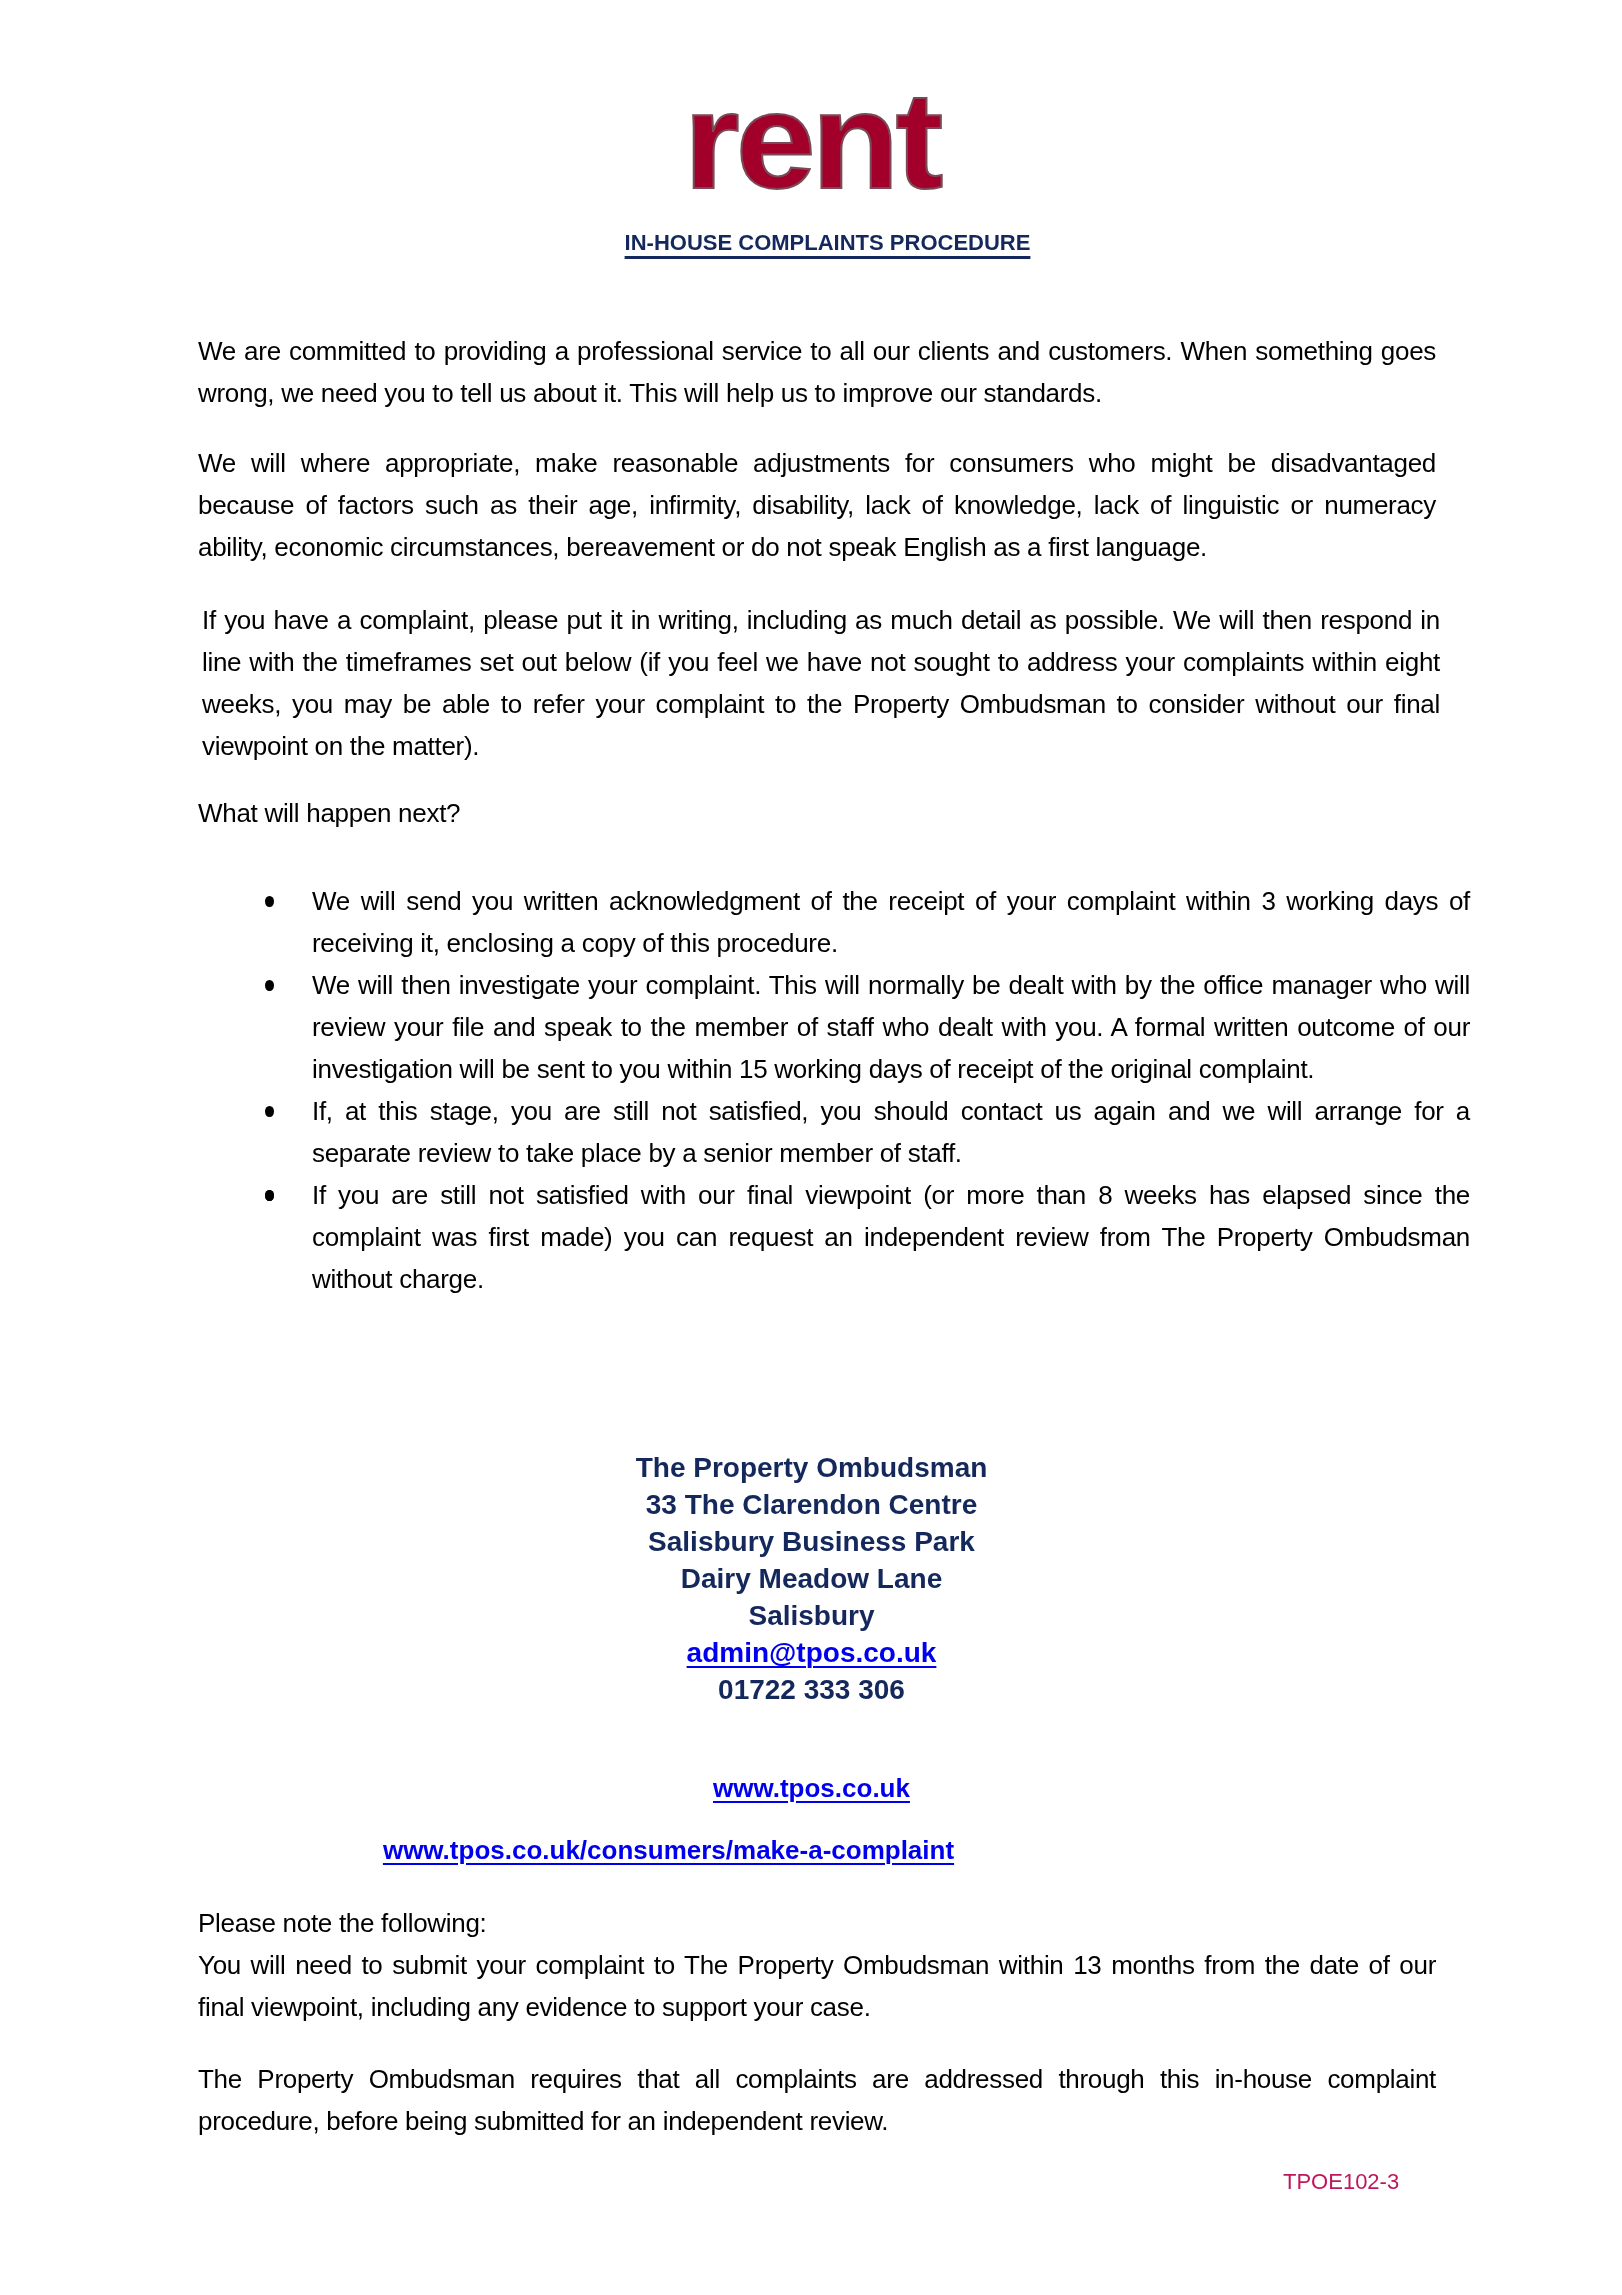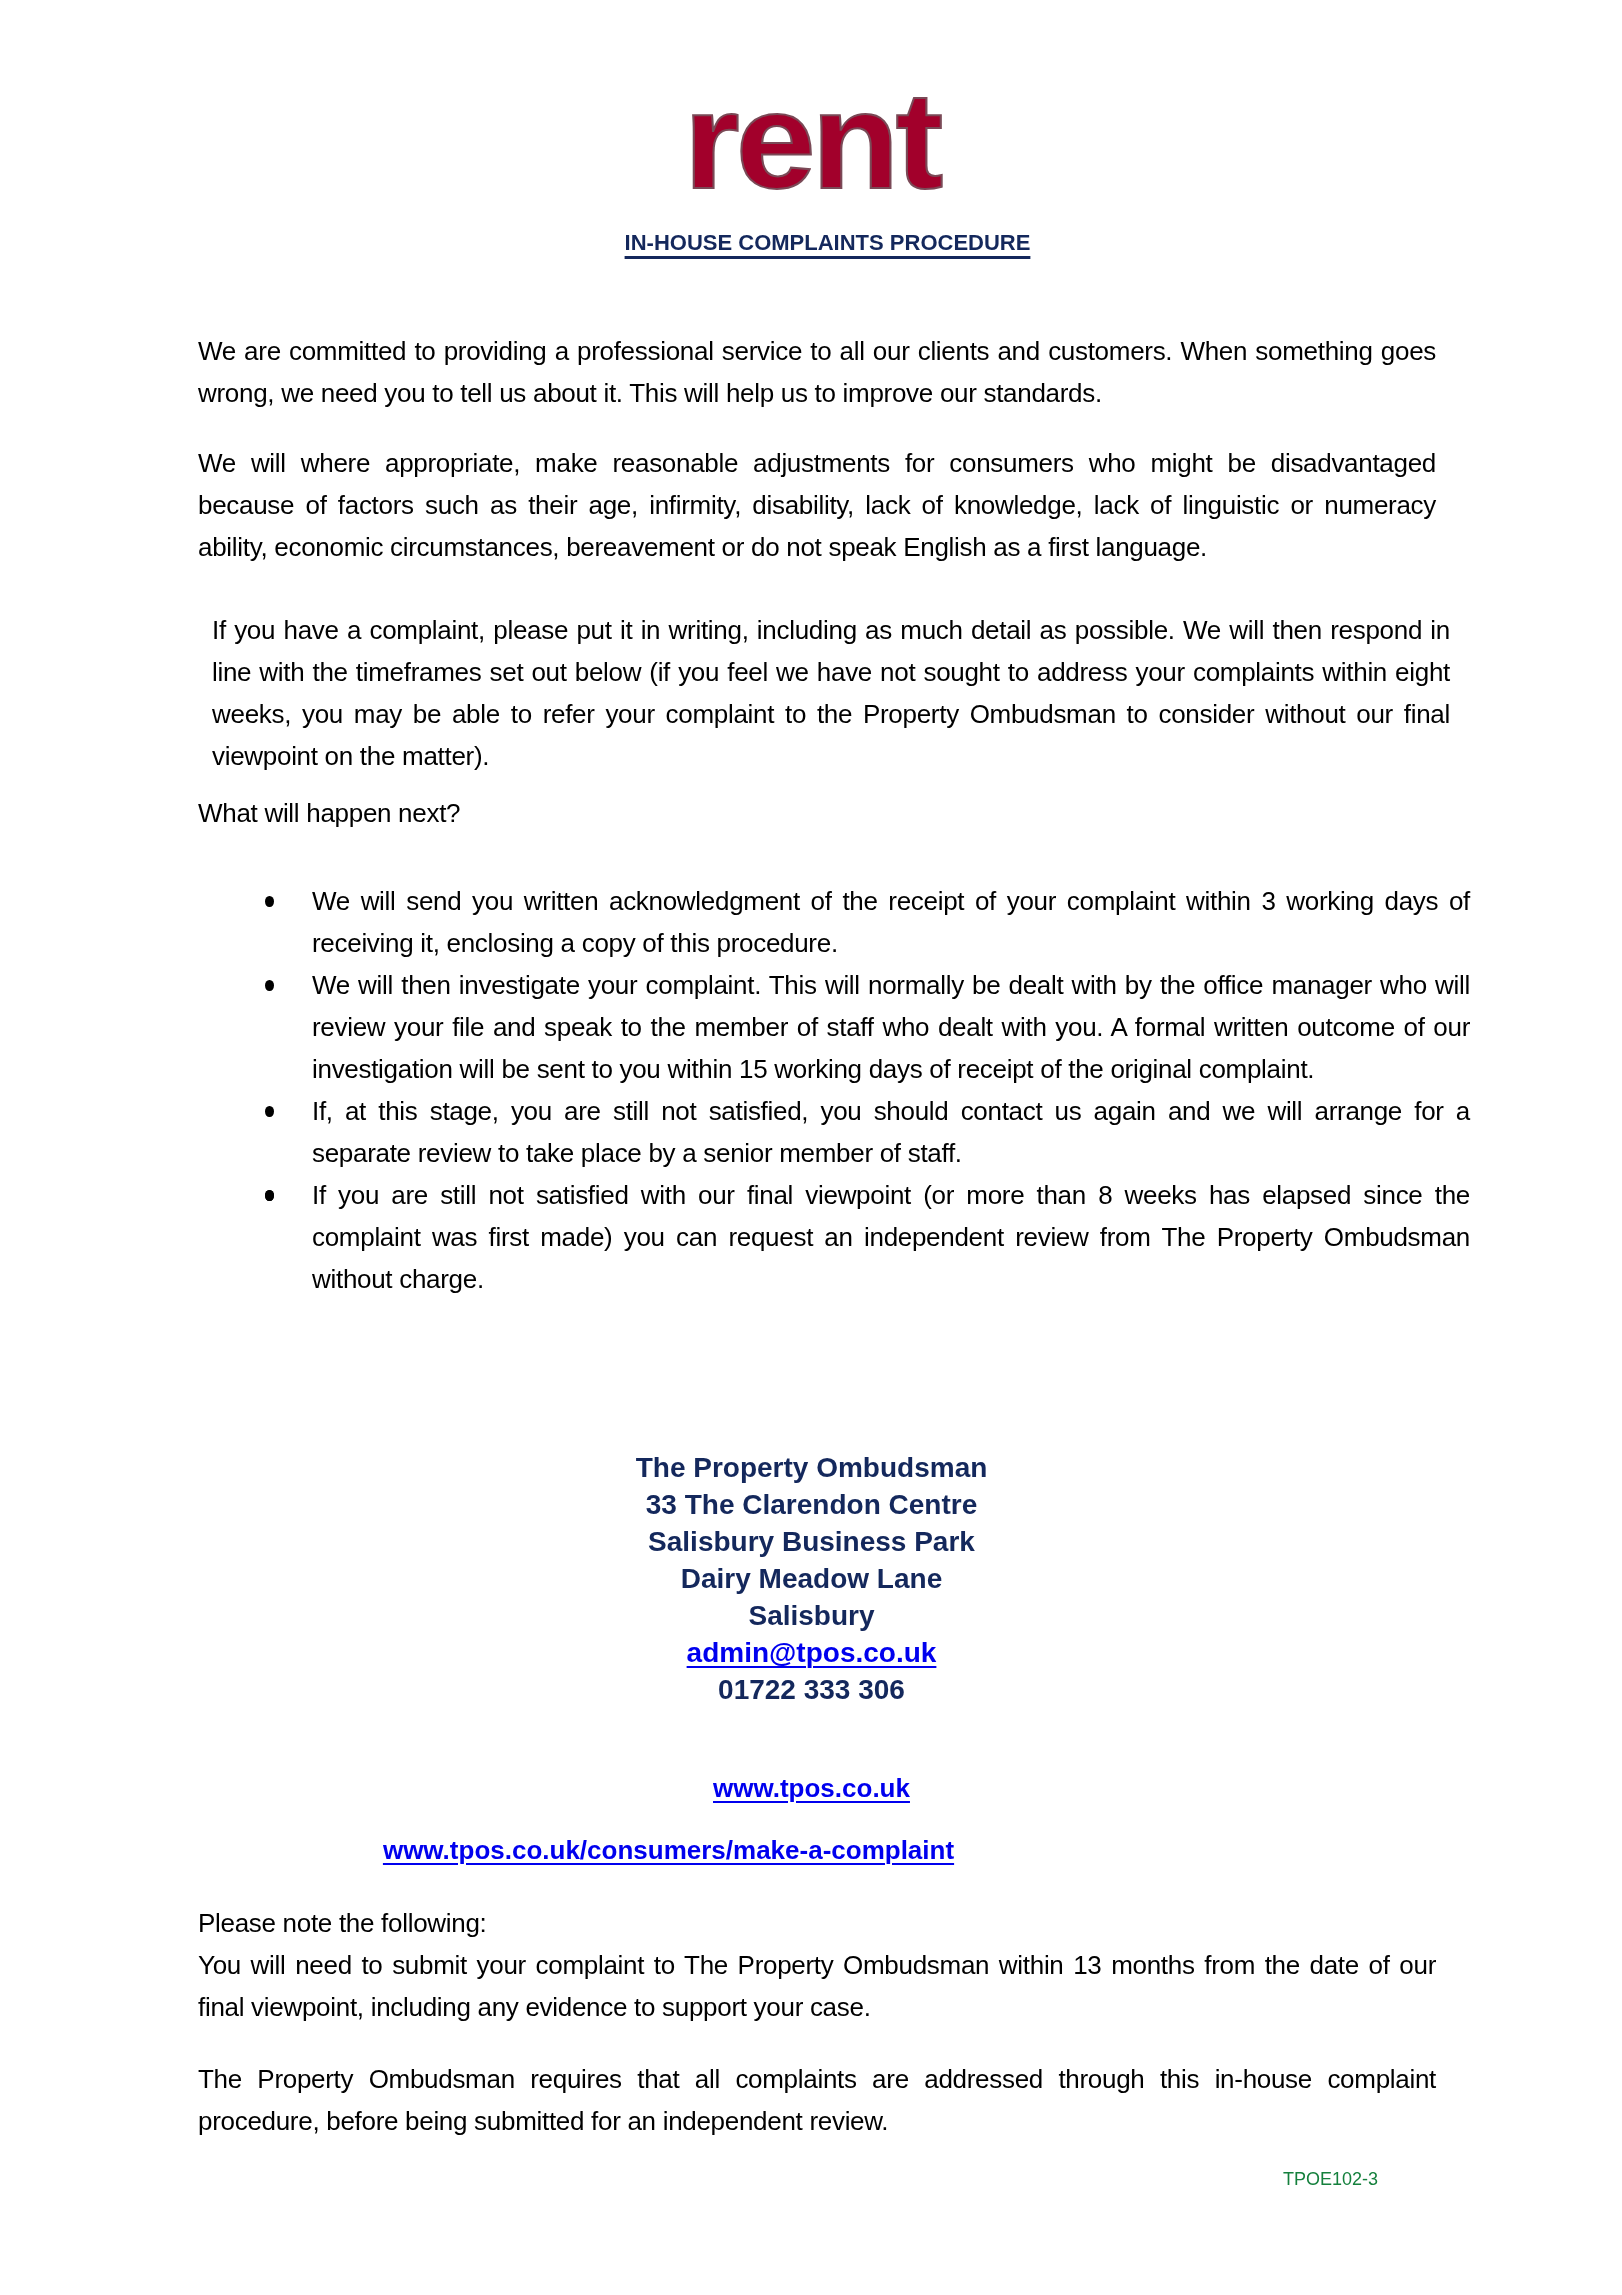--- a/index.html
+++ b/index.html
@@ -32,36 +32,36 @@
   .address { position: absolute; left: 0; width: 1623px; top: 1449px; text-align: center;
              font-weight: bold; font-size: 28px; line-height: 37px; color: #14285c; }
   .address div { margin: 0; }
   .link { color: #0000ee; text-decoration: underline; text-decoration-thickness: 2px; text-underline-offset: 3.9px; cursor: pointer; }
 
   .web1 { position: absolute; left: 0; width: 1623px; top: 1773px; text-align: center; font-weight: bold; font-size: 26px; }
   .web2 { position: absolute; left: 0; width: 1337px; top: 1835px; text-align: center; font-weight: bold; font-size: 26px; }
 
   .p5 { top: 1902px; text-align: left; }
   .p6 { top: 2058px; }
-  .footer { position: absolute; left: 1283px; top: 2169px; font-size: 18px; color: #15803d; }
+  .footer { position: absolute; left: 1283px; top: 2169px; font-size: 22px; color: #be185d; }
 </style>
 </head>
 <body>
 
 <div class="page">
 
   <div class="logo">rent</div>
 
   <div class="title">
     <span>IN-HOUSE COMPLAINTS PROCEDURE</span>
   </div>
 
   <p class="para p1" style="margin:0">We are committed to providing a professional service to all our clients and customers.  When something goes wrong, we need you to tell us about it.  This will help us to improve our standards.</p>
   <p class="para p2" style="margin:0">We will where appropriate, make reasonable adjustments for consumers who might be disadvantaged because of factors such as their age, infirmity, disability, lack of knowledge, lack of linguistic or numeracy ability, economic circumstances, bereavement or do not speak English as a first language.</p>
-  <p class="para p3" style="margin:14px">If you have a complaint, please put it in writing, including as much detail as possible.  We will then respond in line with the timeframes set out below (if you feel we have not sought to address your complaints within eight weeks, you may be able to refer your complaint to the Property Ombudsman to consider without our final viewpoint on the matter).</p>
+  <p class="para p3" style="margin:4px">If you have a complaint, please put it in writing, including as much detail as possible.  We will then respond in line with the timeframes set out below (if you feel we have not sought to address your complaints within eight weeks, you may be able to refer your complaint to the Property Ombudsman to consider without our final viewpoint on the matter).</p>
   <p class="para p4" style="margin:0">What will happen next?</p>
 
   <ul class="bullets">
     <li><span class="bullet-dot"></span><span>We will send you written acknowledgment of the receipt of your complaint within 3 working days of receiving it, enclosing a copy of this procedure.</span></li>
     <li><span class="bullet-dot"></span><span>We will then investigate your complaint. This will normally be dealt with by the office manager who will review your file and speak to the member of staff who dealt with you.  A formal written outcome of our investigation will be sent to you within 15 working days of receipt of the original complaint.</span></li>
     <li><span class="bullet-dot"></span><span>If, at this stage, you are still not satisfied, you should contact us again and we will arrange for a separate review to take place by a senior member of staff.</span></li>
     <li><span class="bullet-dot"></span></li>
     <li><span class="bullet-dot"></span><span>If you are still not satisfied with our final viewpoint (or more than 8 weeks has elapsed since the complaint was first made) you can request an independent review from The Property Ombudsman without charge.</span></li>
   </ul>
 

